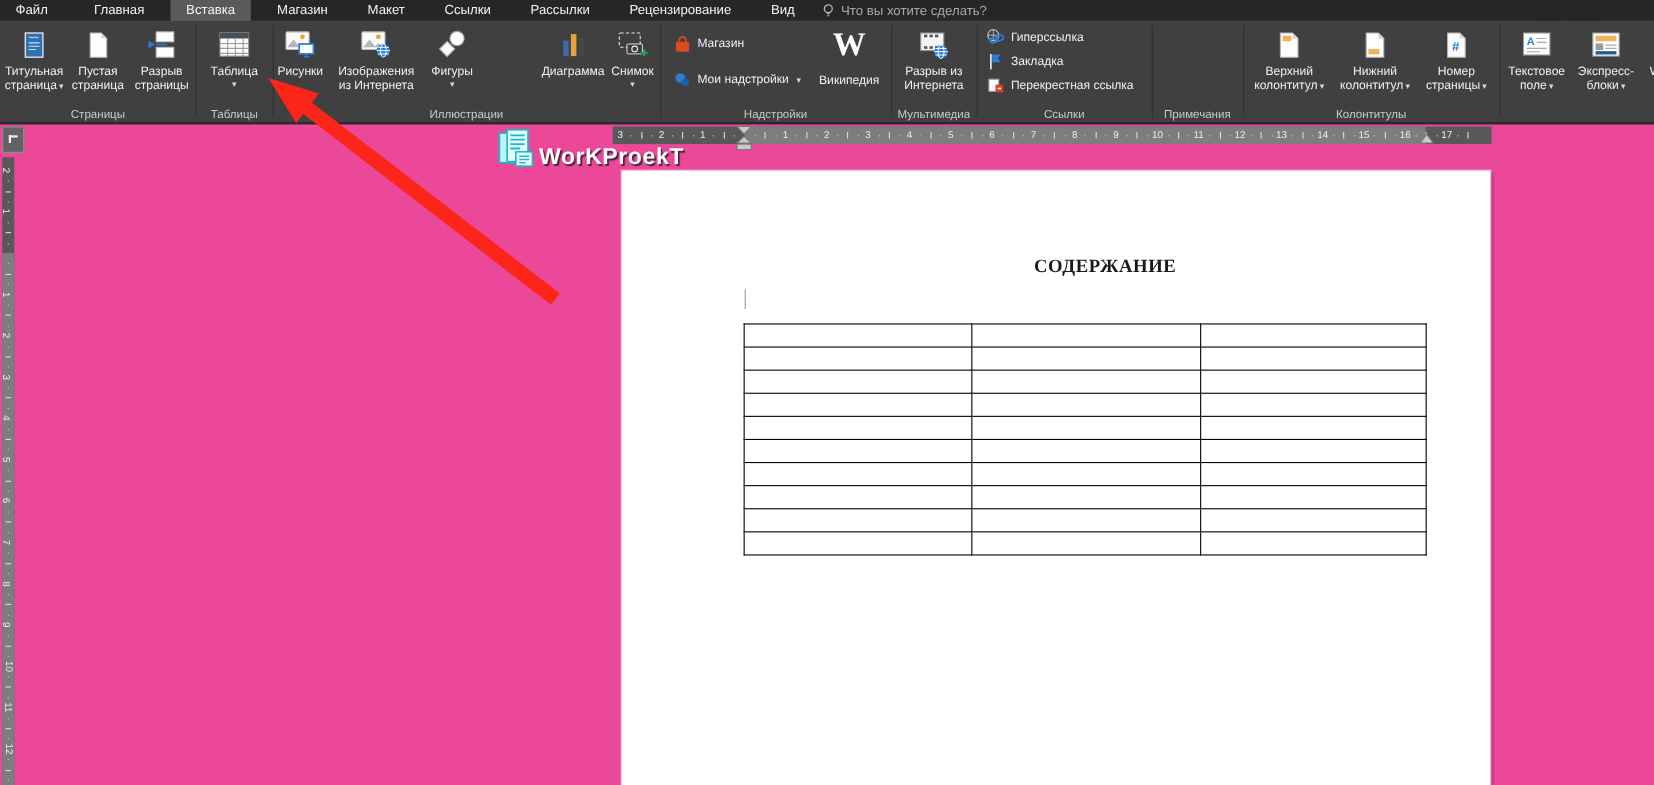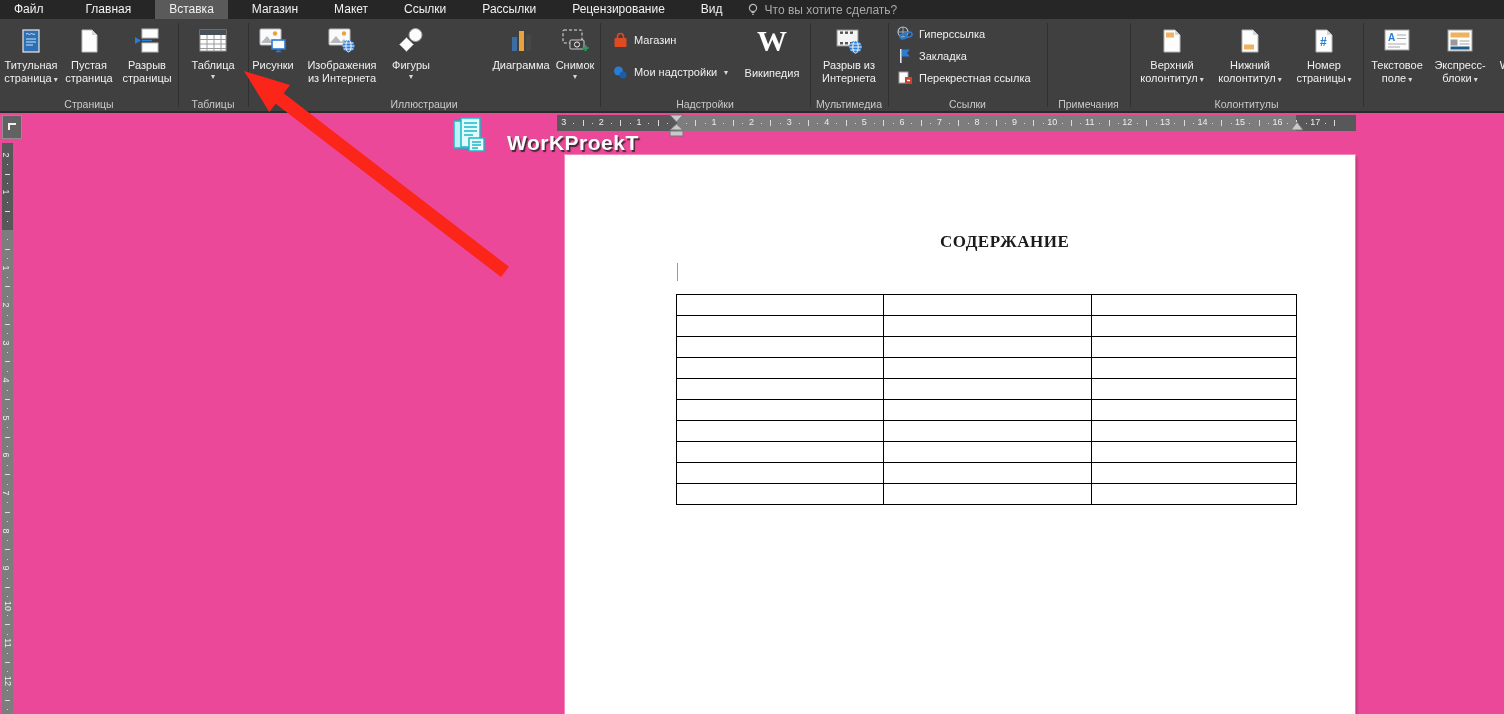--- a/index.html
+++ b/index.html
@@ -57,21 +57,21 @@
   .page { position:absolute; left:565px; top:155px; width:790px; height:559px; background:#fff;
     box-shadow:0 0 0 1px rgba(255,255,255,.35), 2px 2px 3px rgba(0,0,0,.25); z-index:4; }
   .doc-heading { position:absolute; left:375px; top:77px; font-family:"Liberation Serif", serif;
     font-weight:bold; font-size:17px; color:#1a1a1a; letter-spacing:.5px; }
   .cursor { position:absolute; left:112px; top:108px; width:1px; height:18px; background:#9a9a9a; }
   .doc-table { position:absolute; left:111px; top:139px; border-collapse:collapse; }
   .doc-table td { border:1px solid #000; height:21px; padding:0; }
 
   
   .logo { position:absolute; left:452px; top:116px; z-index:40; display:flex; align-items:center; }
-  .logo-text { font-weight:bold; font-size:21px; color:#fdfdfd; margin-left:19px; margin-top:12px;
+  .logo-text { font-weight:bold; font-size:21px; color:#fdfdfd; margin-left:2px; margin-top:12px;
     text-shadow:1.5px 1.5px 1px rgba(35,35,35,.85); letter-spacing:.5px; }
   .arrow-svg { position:absolute; left:0; top:0; width:1504px; height:714px; z-index:50;
     pointer-events:none; }
 </style>
 </head>
 <body>
 
 <div id="app">
 
   <div class="k-mark">(K)</div>

